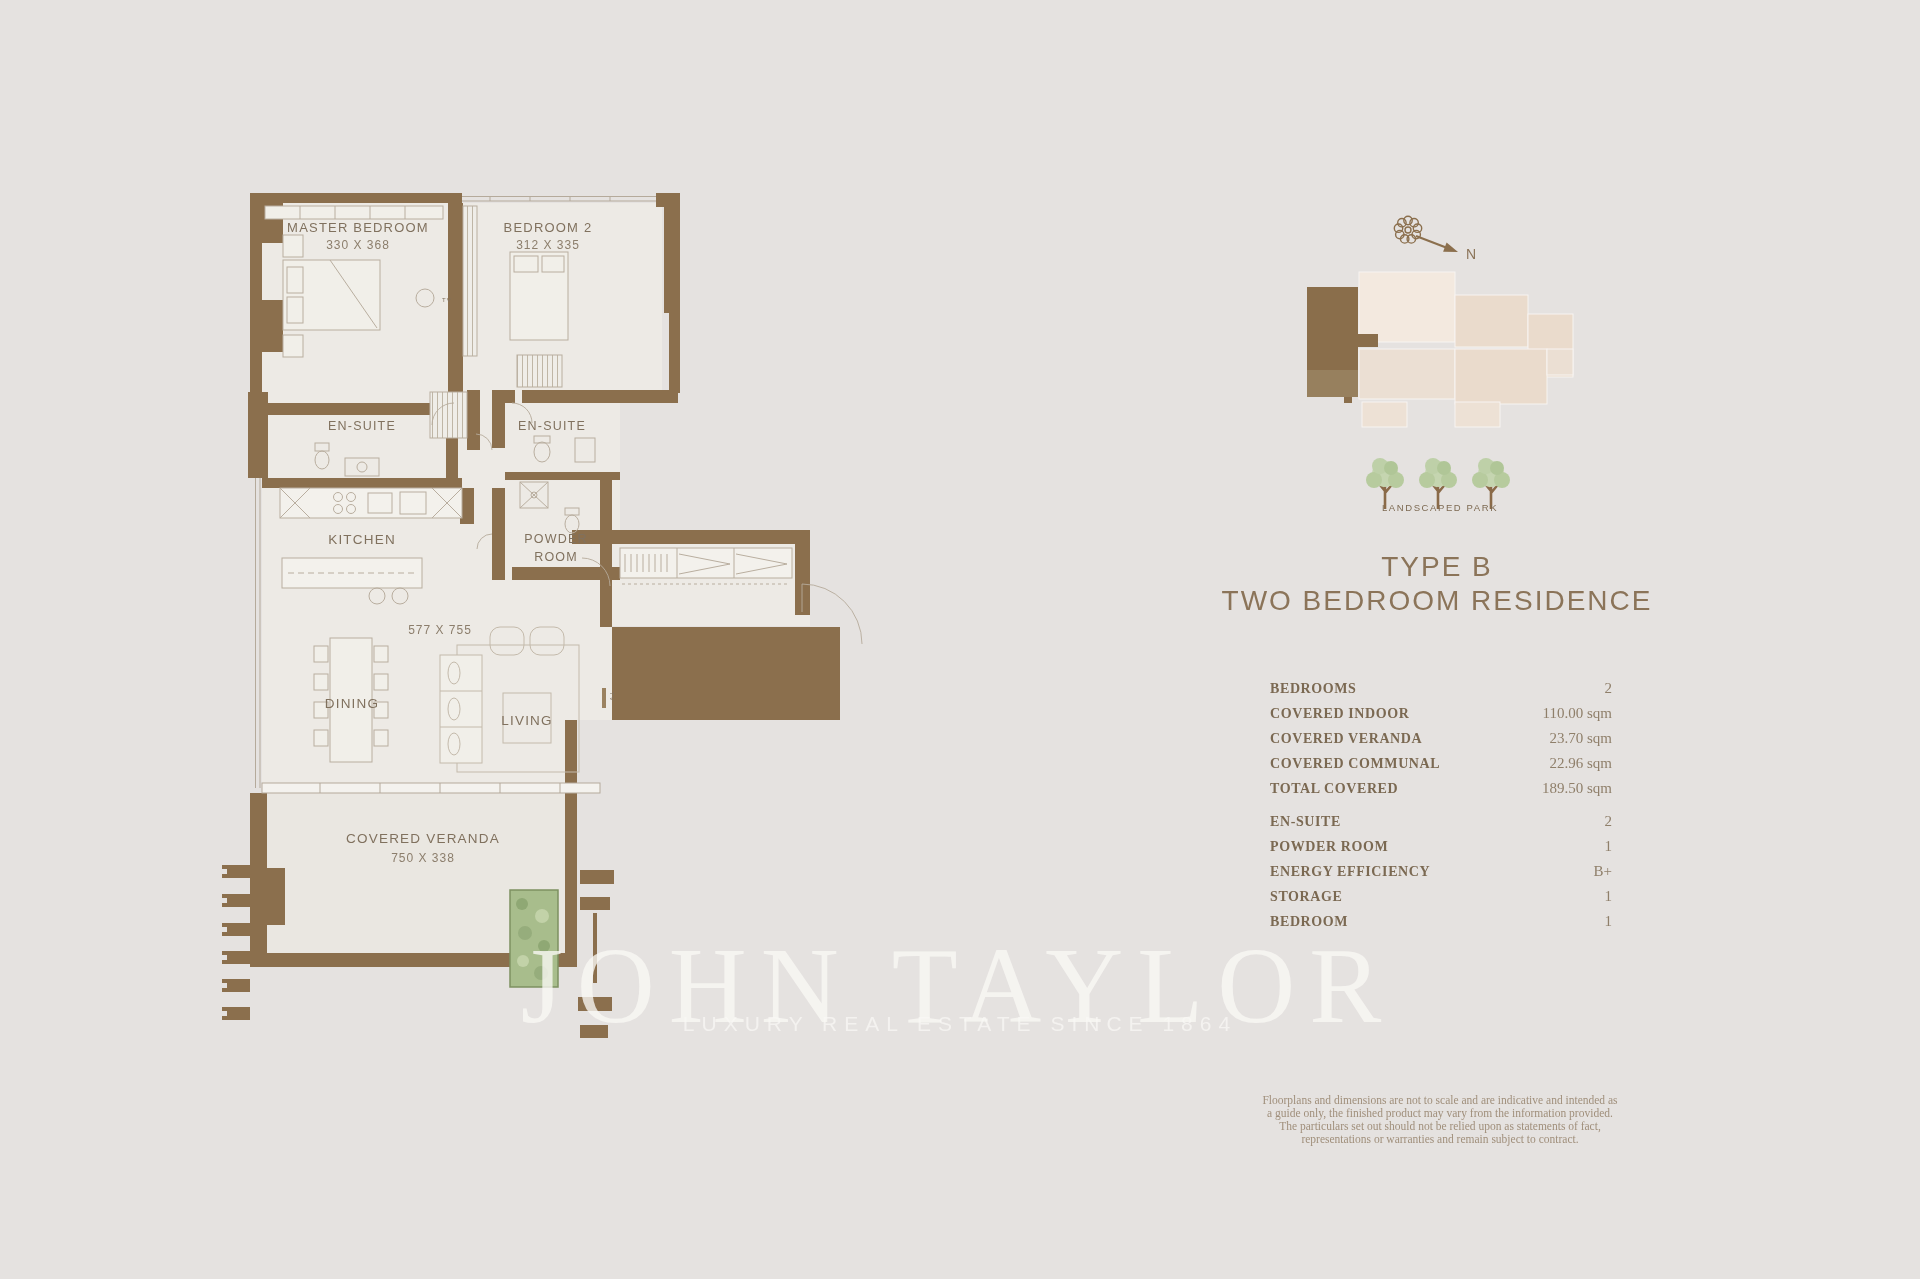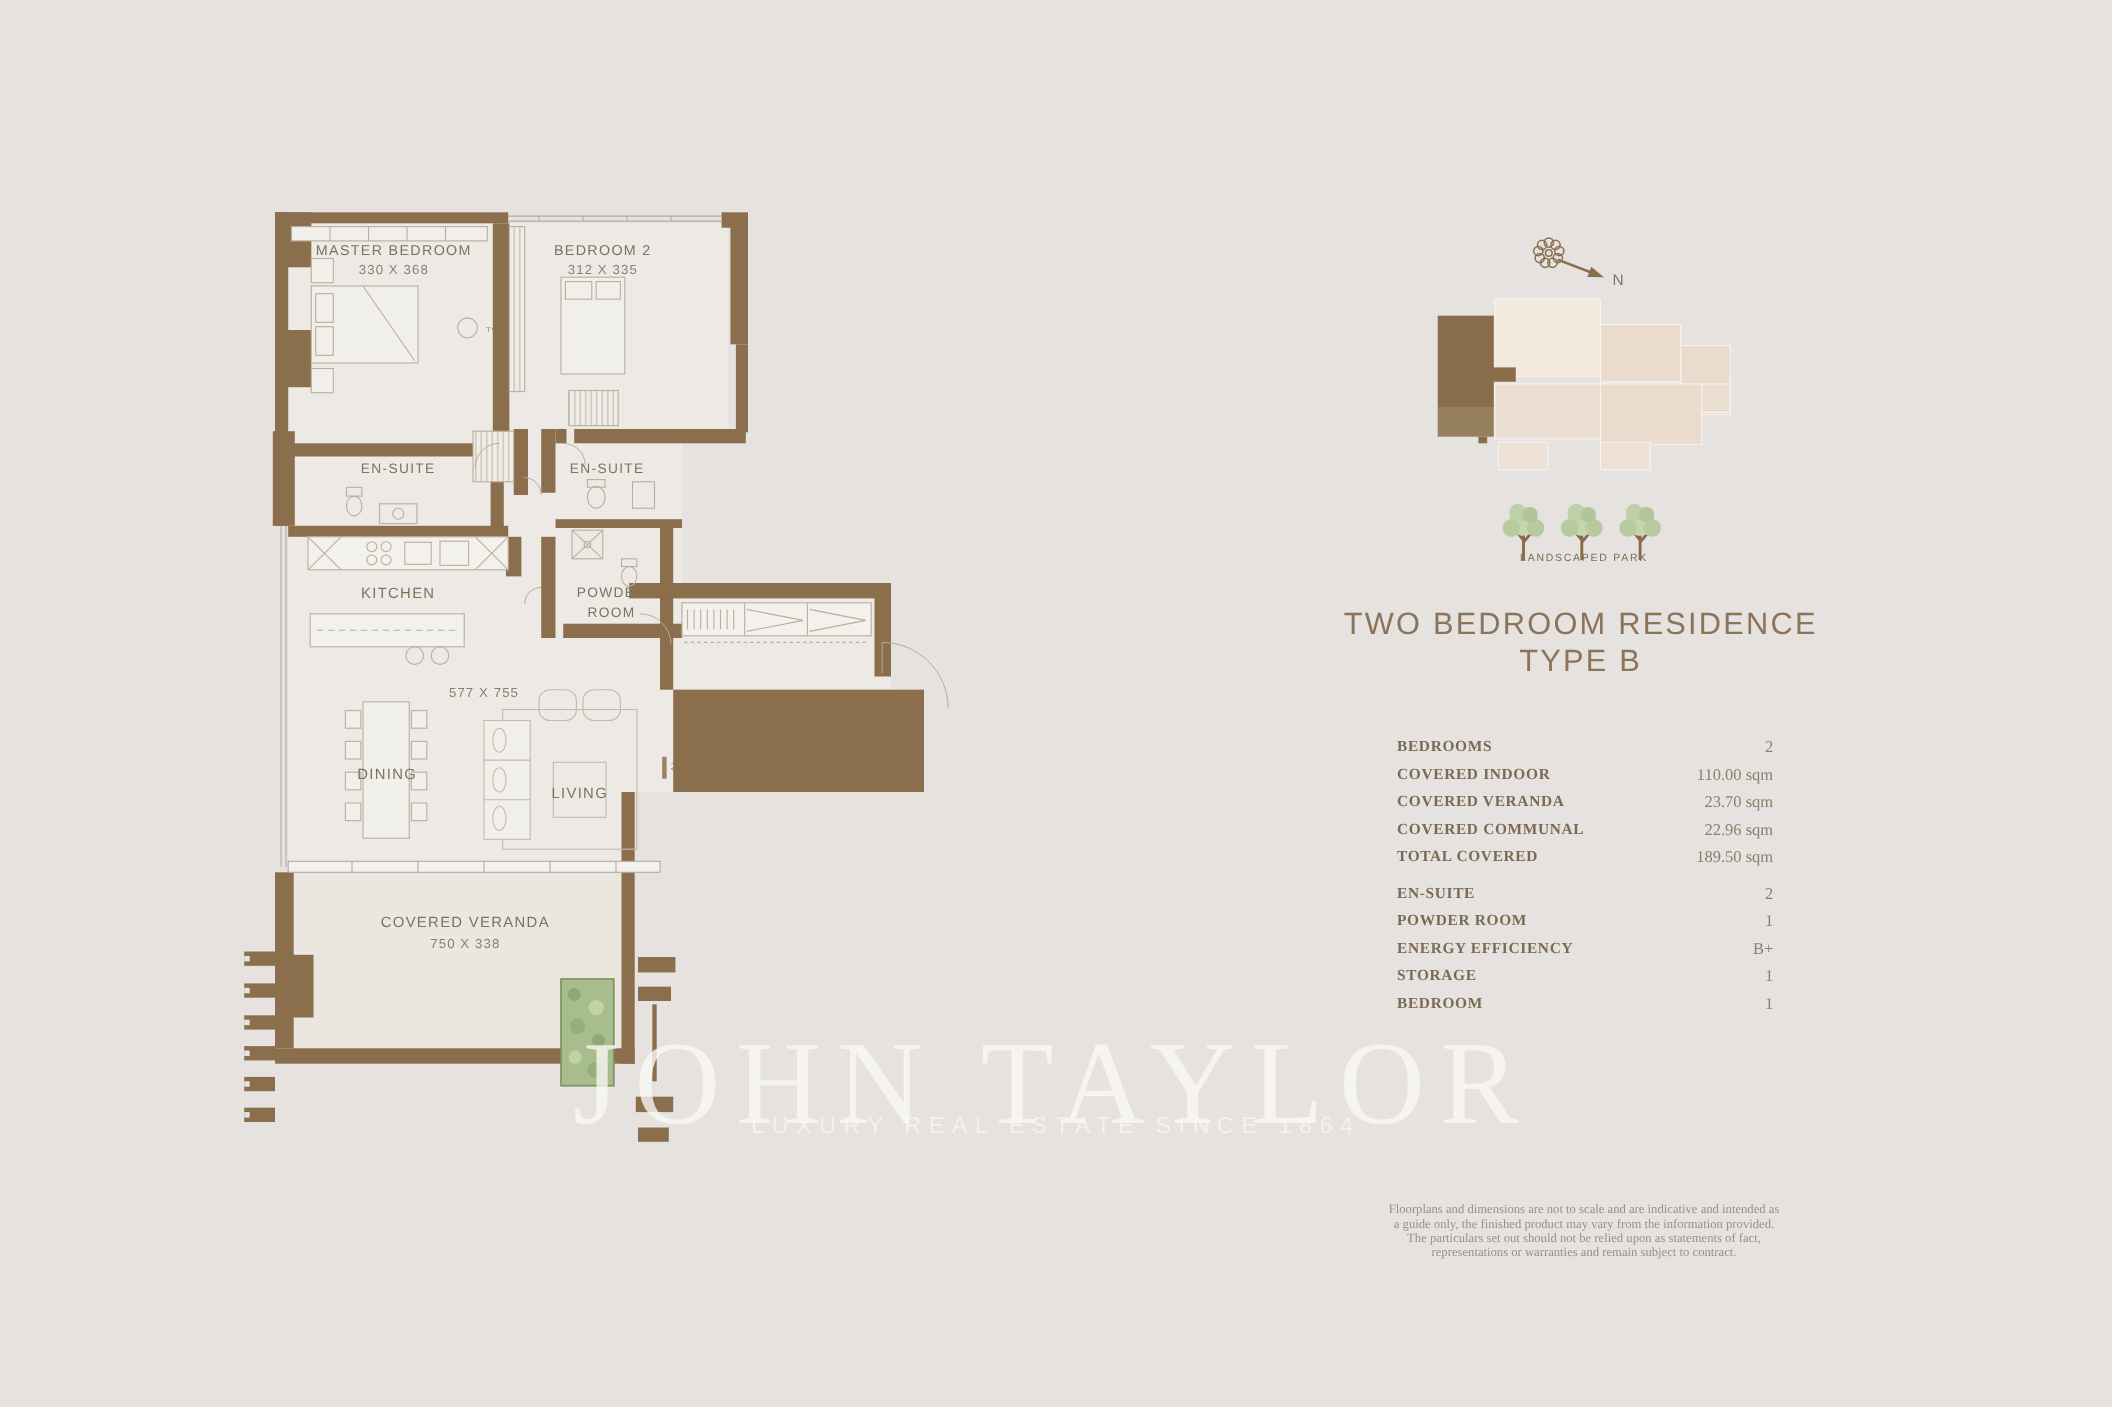--- a/index.html
+++ b/index.html
@@ -25,21 +25,21 @@
     font-size:27px;letter-spacing:1.5px;color:#8b7459;white-space:nowrap;}
   .compass{left:1378px;top:203px;width:120px;height:64px;}
   .keyplan{left:1300px;top:265px;width:290px;height:170px;}
   .trees{left:1360px;top:453px;width:160px;height:62px;}
   .park-label{left:1290px;top:502px;width:300px;text-align:center;
     font-size:9.5px;letter-spacing:1.6px;color:#7d6a52;}
   .residence{left:1137px;top:550px;width:600px;text-align:center;
     font-size:28px;letter-spacing:2px;color:#8b7459;line-height:34px;}
 
   .specs{left:1270px;top:672px;width:342px;}
-  .spec-row{display:flex;justify-content:space-between;align-items:flex-start;height:25px;}
+  .spec-row{display:flex;justify-content:space-between;align-items:flex-end;height:25px;}
   .spec-row.gap{margin-top:8px;}
   .spec-label{font-family:"Liberation Serif",serif;font-weight:bold;font-size:14px;
     letter-spacing:0.6px;color:#7b6952;}
   .spec-value{font-family:"Liberation Serif",serif;font-size:15px;color:#8f7f6a;}
 
   .disclaimer{left:1262px;top:1082px;width:356px;text-align:center;
     font-family:Liberation Serif, serif;font-size:11.5px;line-height:13px;color:#a08f7b;}
 </style>
 </head>
 <body>
@@ -324,22 +324,22 @@
         <circle cx="11" cy="27" r="8" fill="#b7cb9e"></circle>
           <circle cx="-5" cy="13" r="8" fill="#bed0a8"></circle>
         <circle cx="6" cy="15" r="7" fill="#b0c697"></circle>
       </g>
     </g>
   </svg>
 
   <div class="abs park-label">LANDSCAPED PARK</div>
 
   <div class="abs residence">
+    <div>TYPE B</div>
     <div>TWO BEDROOM RESIDENCE</div>
-    <div>TYPE B</div>
   </div>
 
   <div class="abs specs">
     <div class="spec-row">
       <span class="spec-label">BEDROOMS</span>
       <span class="spec-value">2</span>
     </div>
     <div class="spec-row">
       <span class="spec-label">COVERED INDOOR</span>
       <span class="spec-value">110.00 sqm</span>

